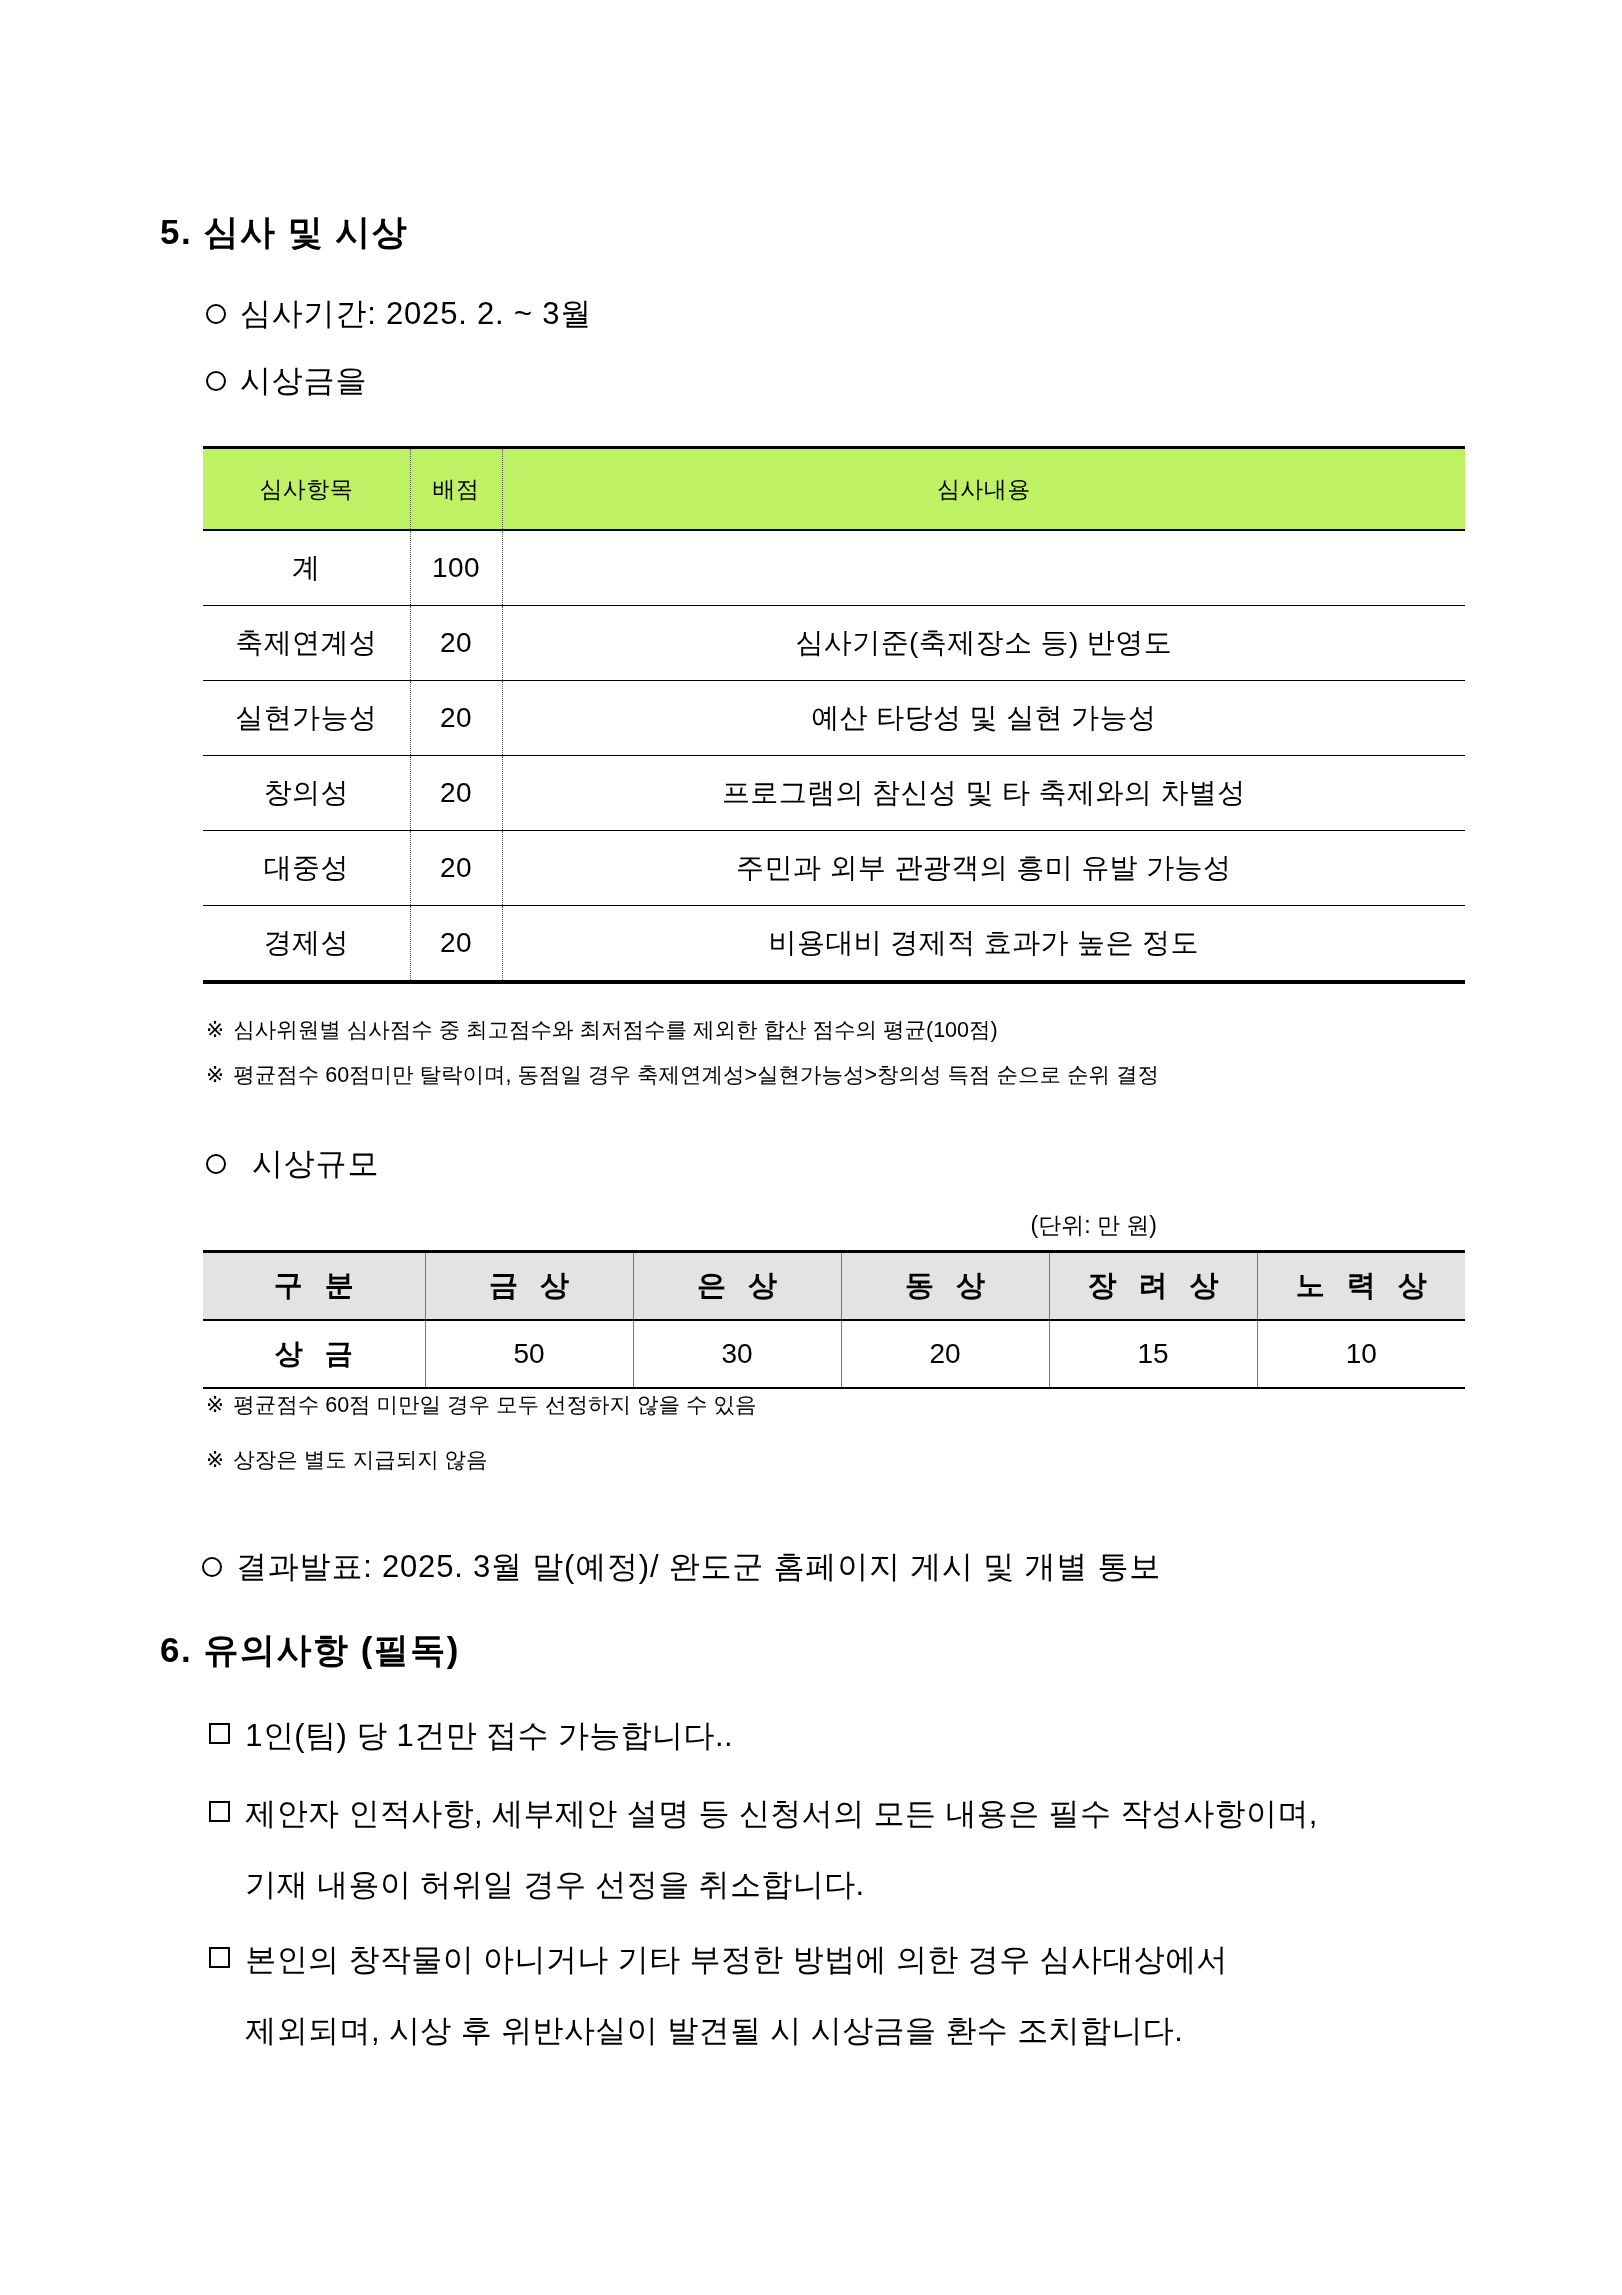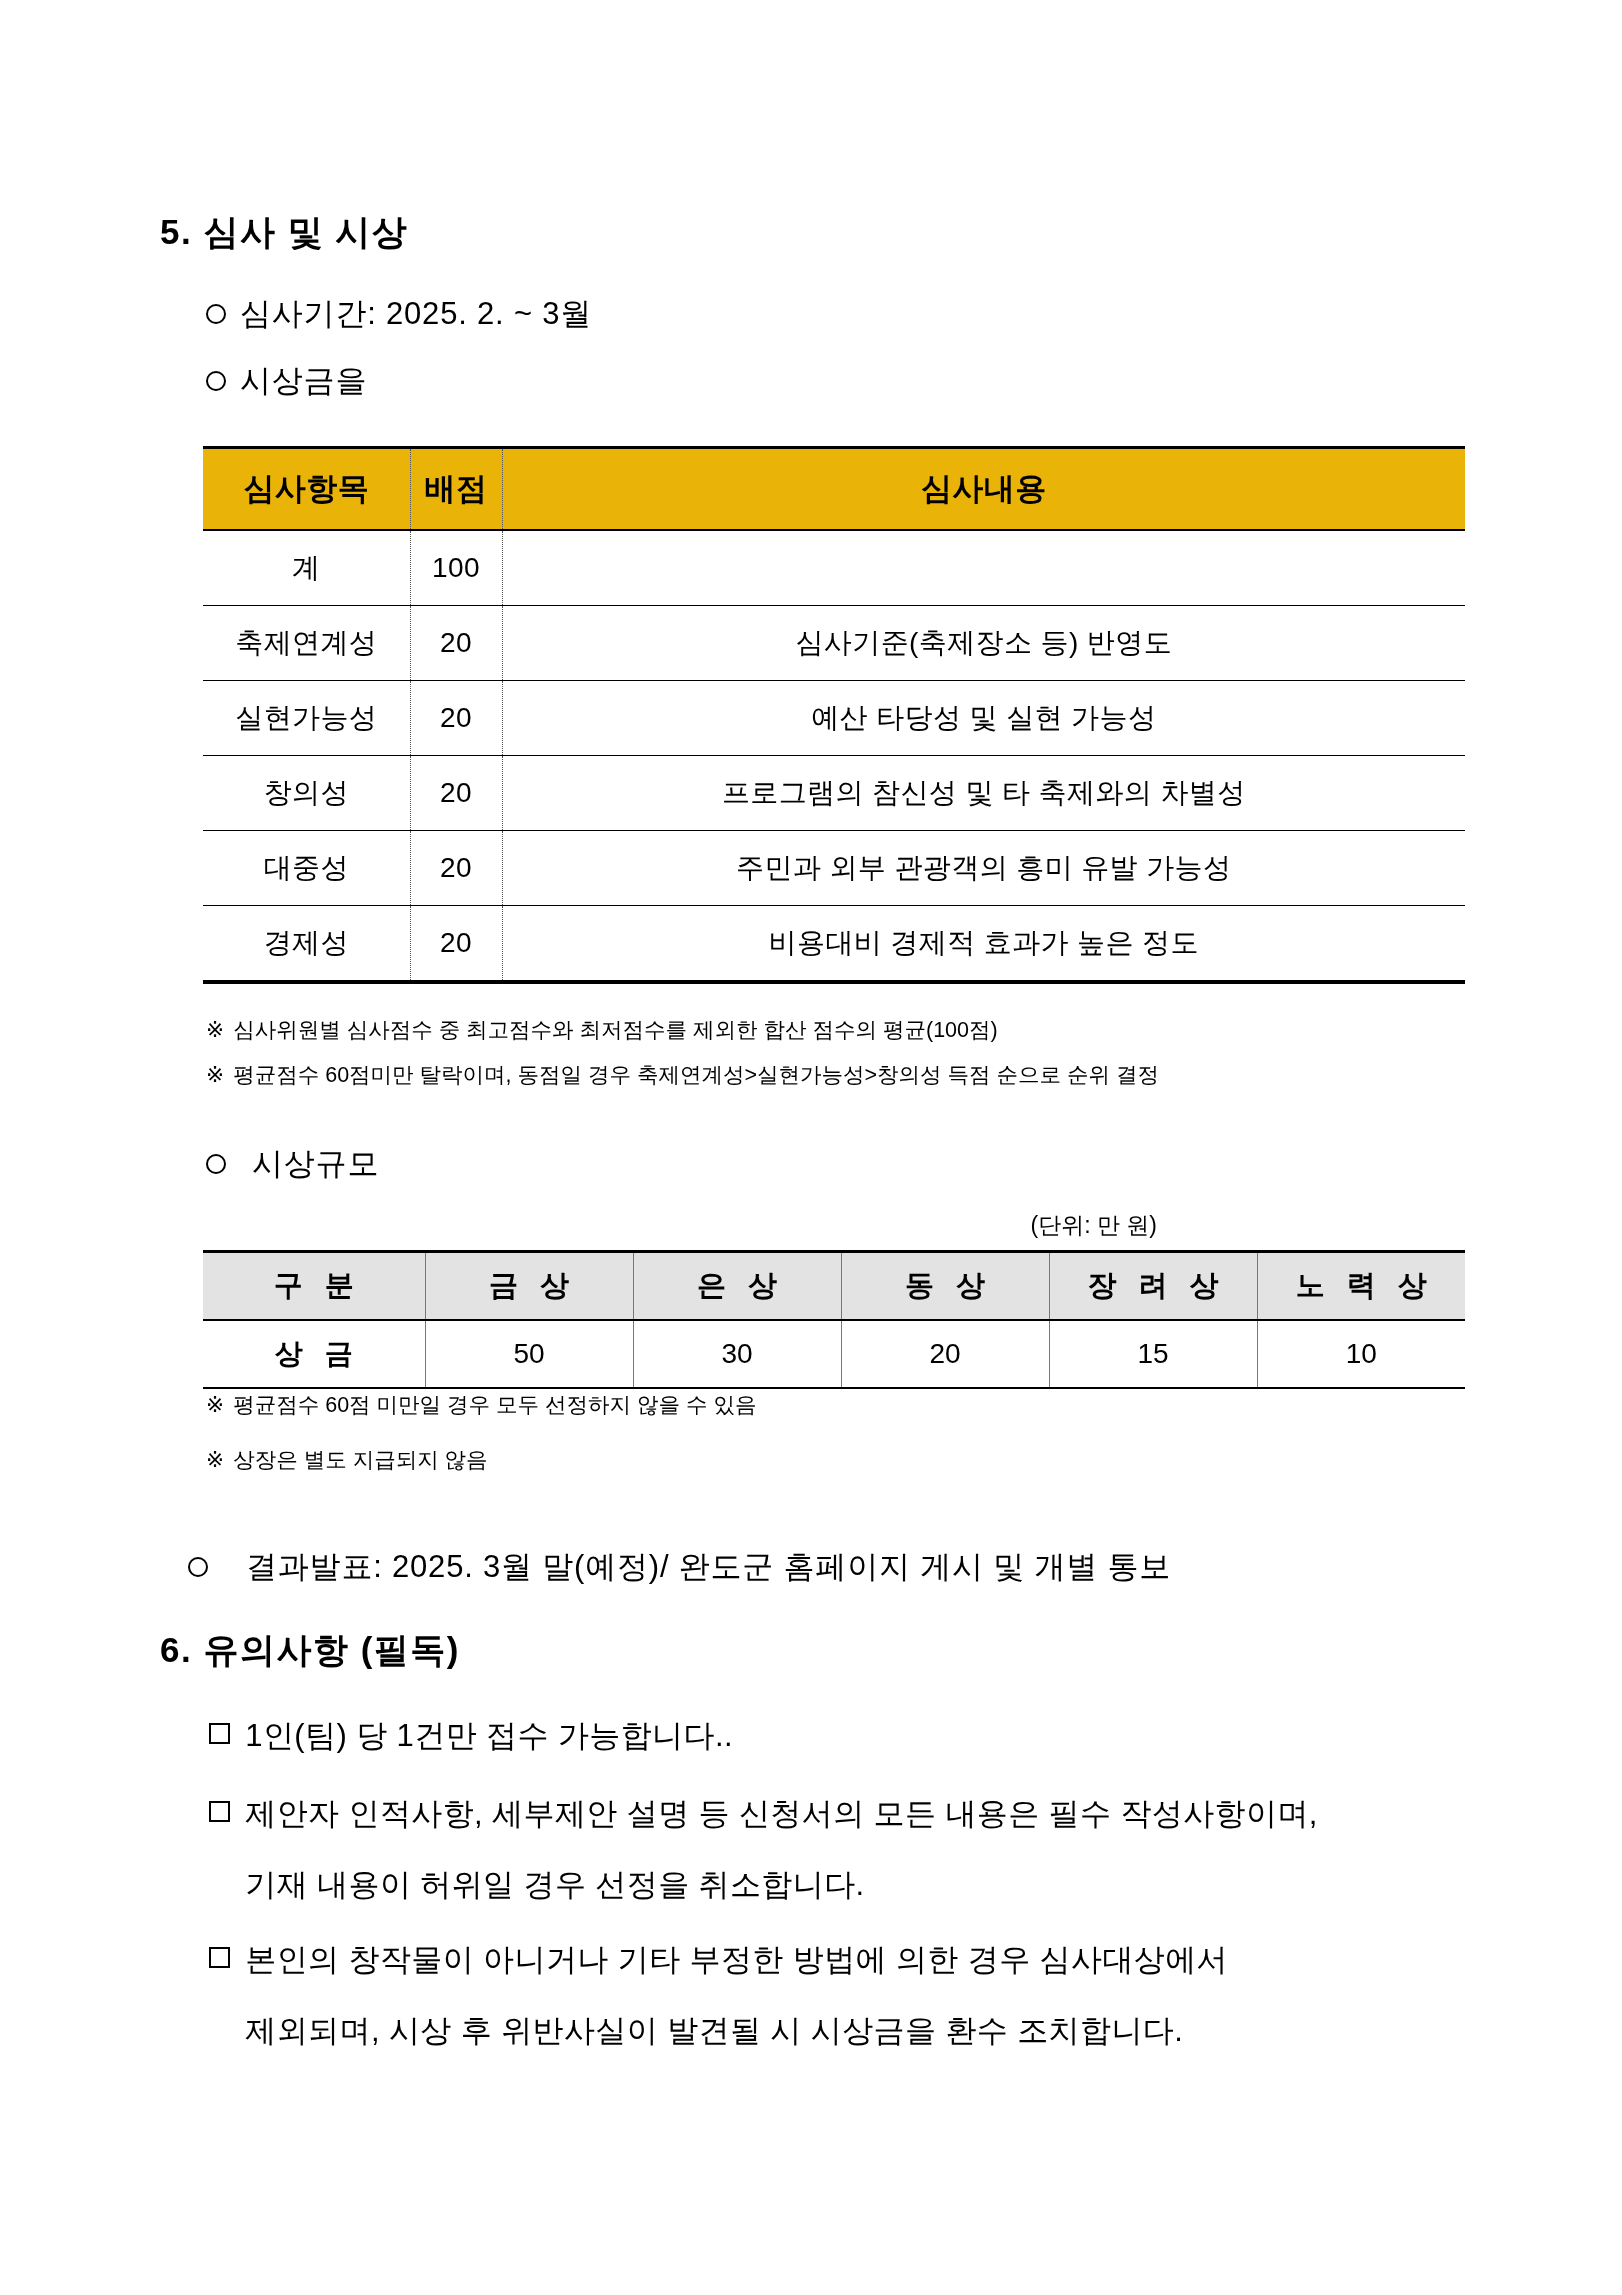--- a/index.html
+++ b/index.html
@@ -49,45 +49,45 @@
     height: 20px;
     border: 2.7px solid #000;
     border-radius: 50%;
     margin-right: 14px;
     flex: 0 0 auto;
     box-sizing: border-box;
   }
   .b1 { left: 206px; top: 293px; }
   .b2 { left: 206px; top: 360px; }
   .b3 { left: 206px; top: 1143px; gap: 12px; }
-  .b4 { left: 188px; top: 1546px; gap: 24px; }
+  .b4 { left: 202px; top: 1546px; }
 
   
   .table-scoring {
     position: absolute;
     left: 203px;
     top: 446px;
     width: 1262px;
     border-collapse: collapse;
     font-size: 28px;
     table-layout: fixed;
   }
   .table-scoring th,
   .table-scoring td {
     text-align: center;
     vertical-align: middle;
     padding: 0;
     height: 74px;
     letter-spacing: 0.4px;
   }
   .table-scoring thead th {
-    background: #eab308;
-    font-weight: bold;
+    background: #bef264;
+    font-weight: normal;
     height: 80px;
-    font-size: 31px;
+    font-size: 23px;
     border-top: 3.8px solid #000;
     border-bottom: 1.5px solid #000;
   }
   .table-scoring thead th.c-item,
   .table-scoring thead th.c-pts {
     border-right: 1.5px dotted #555;
   }
   .table-scoring tbody td.c-item,
   .table-scoring tbody td.c-pts {
     border-right: 1.5px dotted #555;

